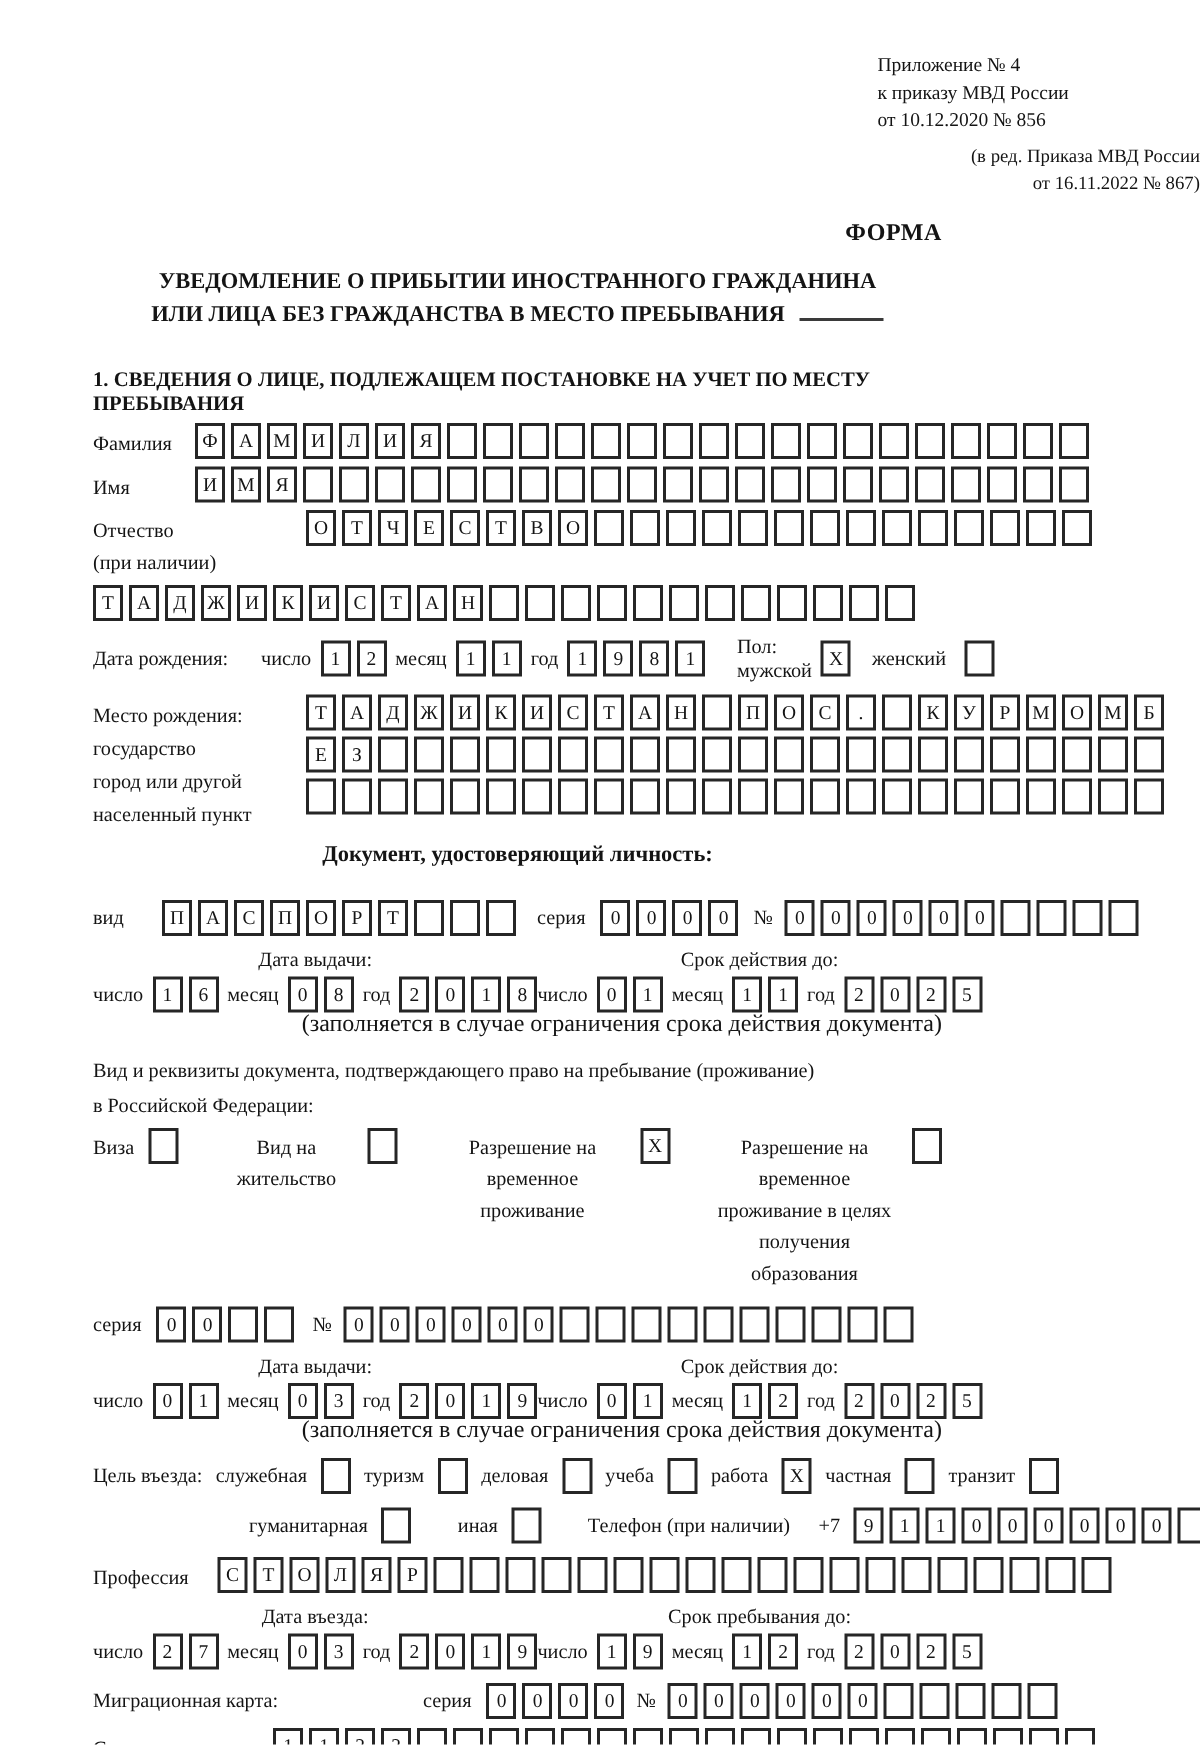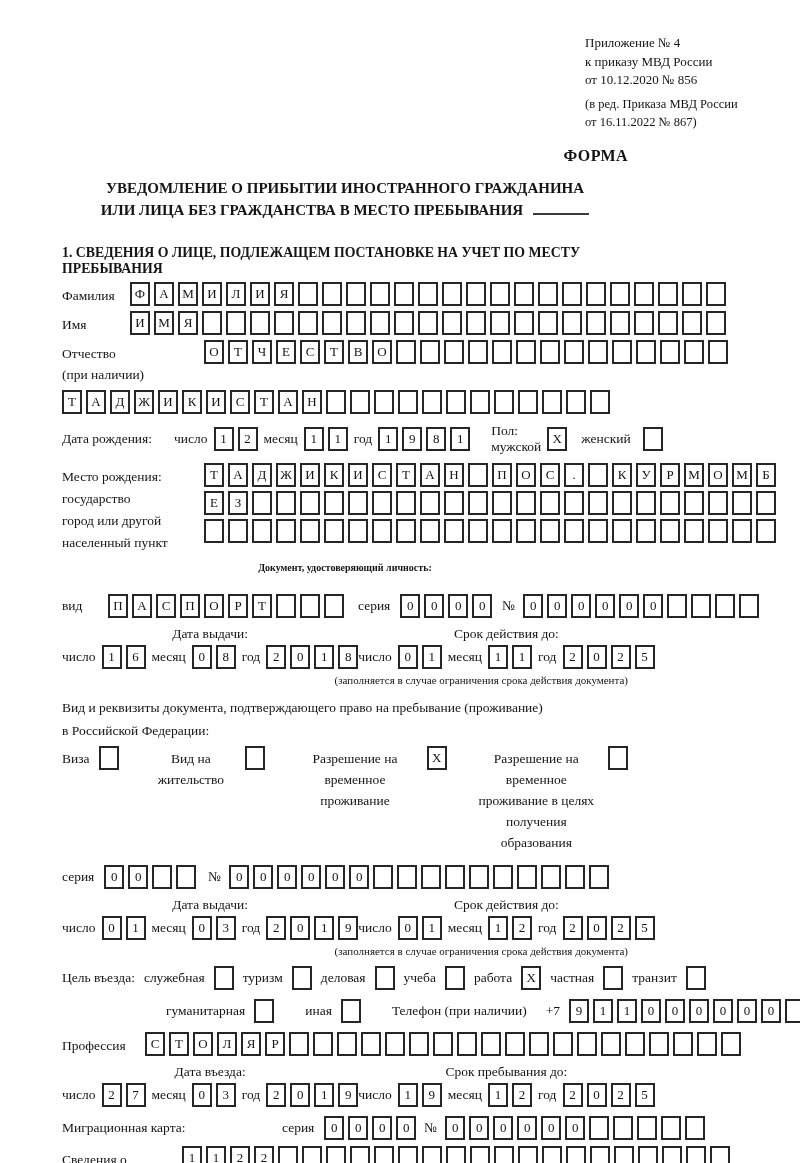--- a/index.html
+++ b/index.html
@@ -8,50 +8,50 @@
     width:800px; height:1163px; overflow:hidden;
     background:#ffffff; color:#141414;
     font-family:"Liberation Serif", serif;
     font-size:13.5px;
   }
   .page { width:660px; height:100%; padding:34px 32px 0 62px;border-radius:16px; }
   .pre { white-space:pre-line; }
 
   
   .hdr { margin-left:523px; width:215px; line-height:18.5px; font-size:13px; }
-  .hdr-rev { margin-top:5px; font-size:12.5px; line-height:18px; }
+  .hdr-rev { margin-top:5px; font-size:12.5px; line-height:18px;text-align:right; }
   .forma { text-align:right; font-weight:bold; font-size:16px; margin-top:16px; letter-spacing:.4px; }
 
   
   .title { text-align:center; font-weight:bold; font-size:15px; line-height:22px; margin-top:12px; }
   .blank-line { display:inline-block; width:56px; border-bottom:2px solid #3a3a3a; margin-left:10px; }
   .sec { font-weight:bold; font-size:13.8px; margin-top:24px; }
 
   
   .row { display:flex; align-items:flex-start; margin-top:5px; }
   .row.vc { align-items:center; }
   .lbl { flex-shrink:0; line-height:21px; padding-top:3px; }
   .cells { display:flex; gap:4px; flex-shrink:0; }
   .cell {
     width:20px; height:24px; flex-shrink:0;
     border:2px solid #262626; background:#fff;
     display:inline-flex; align-items:center; justify-content:center;
     font-size:13px;
   }
   .stack { display:flex; flex-direction:column; gap:4px; }
 
-  .doc-heading { text-align:center; font-weight:bold; margin-top:8px; font-size:10px; }
+  .doc-heading { text-align:center; font-weight:bold; margin-top:8px; font-size:15px; }
 
   
   .dgi { display:flex; align-items:center; gap:6px; }
   .dgi .t { flex-shrink:0; }
   .dr { display:flex; position:relative; margin-top:8px; padding-bottom:17px; }
   .dr.nonote { padding-bottom:2px; }
   .dg-title { text-align:center; margin-bottom:3px; }
-  .dr .note { position:absolute; right:0; bottom:0; font-size:11px; }
+  .dr .note { position:absolute; right:0; bottom:0; font-size:16px; }
 
   
   .intro { margin-top:10px; line-height:23px; }
   .opts { display:flex; align-items:flex-start; margin-top:4px; gap:27px; }
   .opt { display:flex; align-items:flex-start; gap:9px; }
   .opt .olbl { text-align:center; white-space:pre-line; line-height:21px; padding-top:2px; }
 
   
   .purp { display:flex; align-items:center; margin-top:9px; gap:9px; flex-wrap:nowrap; }
   .purp .plbl { flex-shrink:0; }

